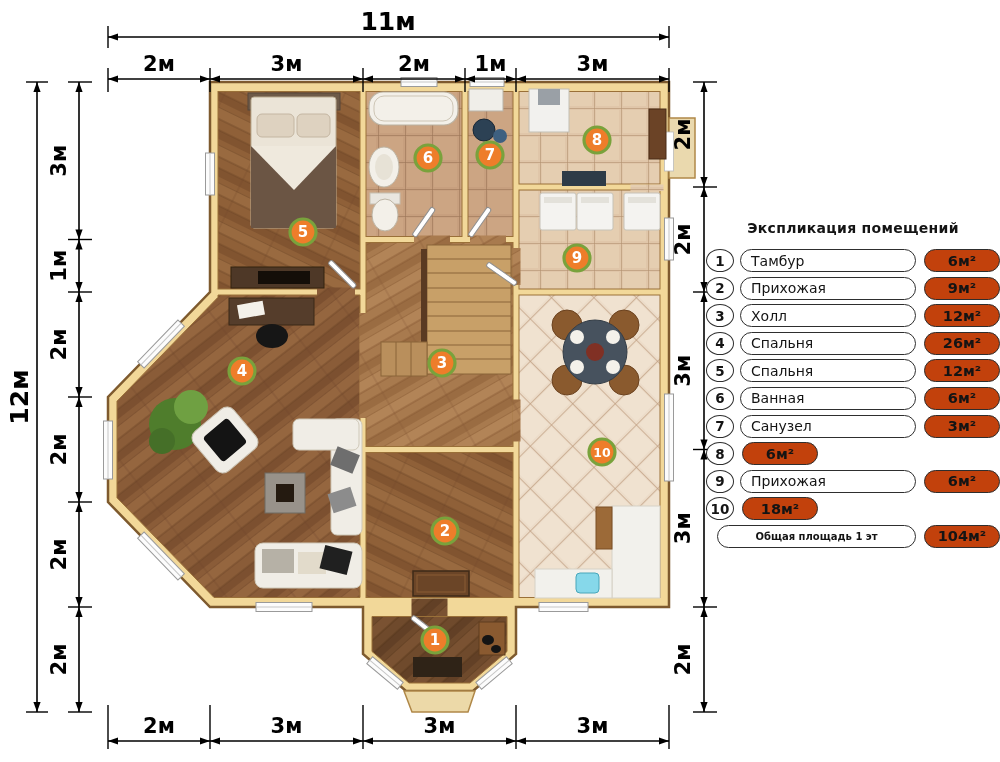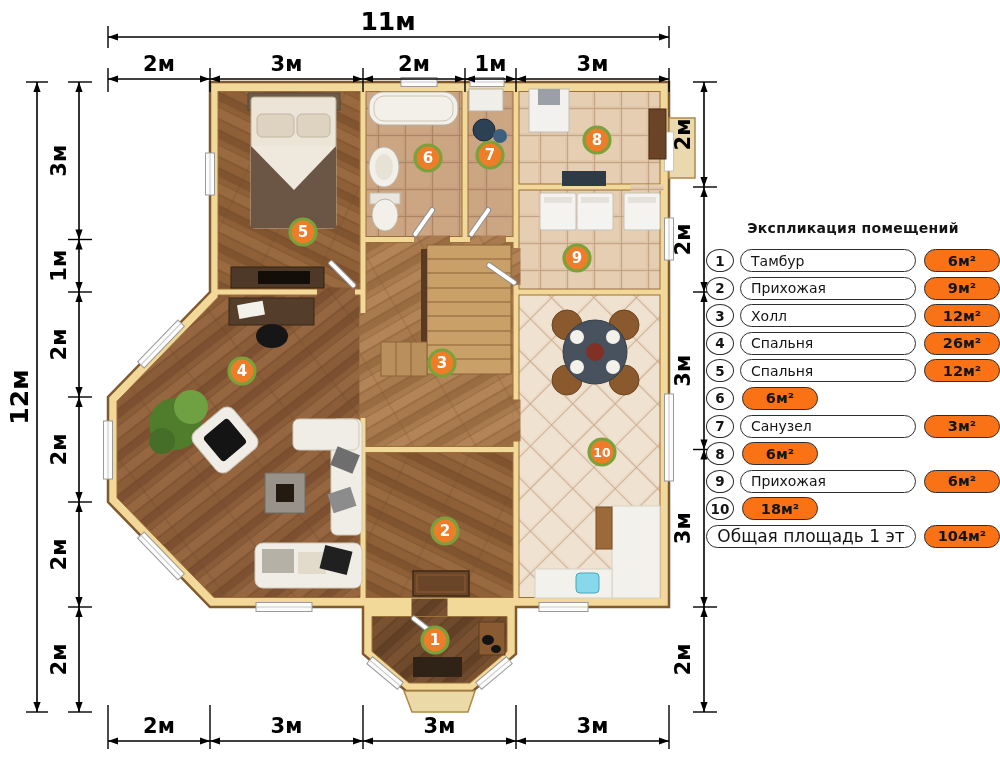--- a/index.html
+++ b/index.html
@@ -12,23 +12,23 @@
   #legend-title { text-align:center; font-size:14px; font-weight:bold; letter-spacing:.3px; margin-bottom:13px; white-space:nowrap; }
   .lrow { display:flex; align-items:stretch; height:23px; margin-bottom:4.6px; }
   .lnum { width:28px; min-width:28px; border:1.7px solid #2e2e2e; border-radius:50%;
           display:flex; align-items:center; justify-content:center;
           font-size:13.5px; font-weight:bold; background:#fff; }
   .lpill { flex:1; margin-left:6px; border:1.7px solid #2e2e2e; border-radius:13px;
            display:flex; align-items:center; padding:0 10px; font-size:14px; font-weight:400;
            background:#fff; white-space:nowrap; overflow:hidden; }
   .larea { width:76px; min-width:76px; margin-left:8px; border:1.7px solid #2e2e2e; border-radius:13px;
            display:flex; align-items:center; justify-content:center; font-size:14.5px; font-weight:bold;
-           background:#f97316; }
+           background:#c2410c; }
   .ltotal { flex:1; border:1.7px solid #2e2e2e; border-radius:13px; display:flex; align-items:center;
-            justify-content:center; font-size:17px; font-weight:400; background:#fff; white-space:nowrap; }
+            justify-content:center; font-size:10px; font-weight:700; background:#fff; white-space:nowrap;margin-left:11px; }
 </style>
 </head>
 <body>
 
 <div id="stage">
 
 <svg id="plan-svg" width="1000" height="762" viewBox="0 0 1000 762">
   <defs>
     <pattern id="woodA" width="54" height="34" patternUnits="userSpaceOnUse" patternTransform="rotate(-38)">
       <rect width="54" height="34" fill="#8a5c38"></rect>
@@ -505,20 +505,21 @@
     <div class="lpill">Спальня</div>
     <div class="larea">26м²</div>
   </div>
   <div class="lrow">
     <div class="lnum">5</div>
     <div class="lpill">Спальня</div>
     <div class="larea">12м²</div>
   </div>
   <div class="lrow">
     <div class="lnum">6</div>
+    <div class="lpill">Ванная</div>
     <div class="larea">6м²</div>
   </div>
   <div class="lrow">
     <div class="lnum">7</div>
     <div class="lpill">Санузел</div>
     <div class="larea">3м²</div>
   </div>
   <div class="lrow">
     <div class="lnum">8</div>
     <div class="larea">6м²</div>

